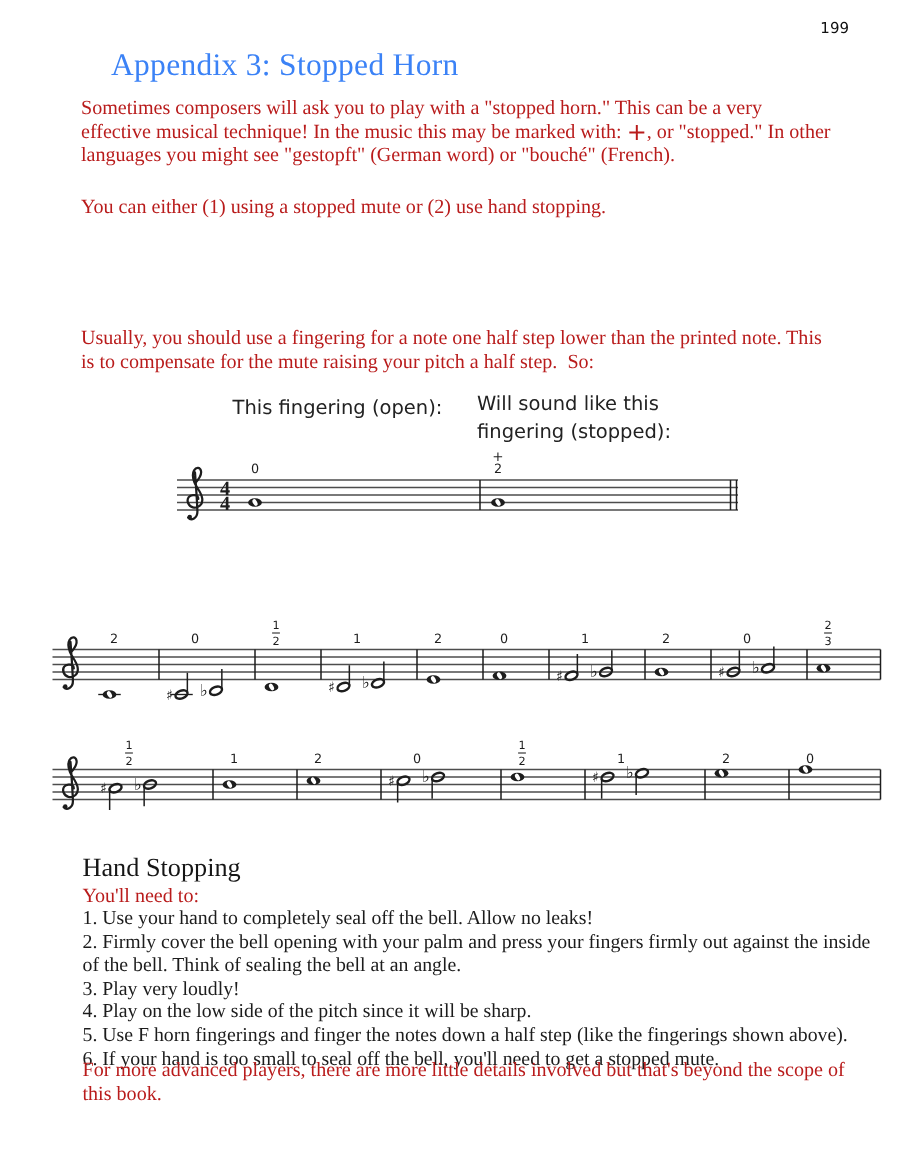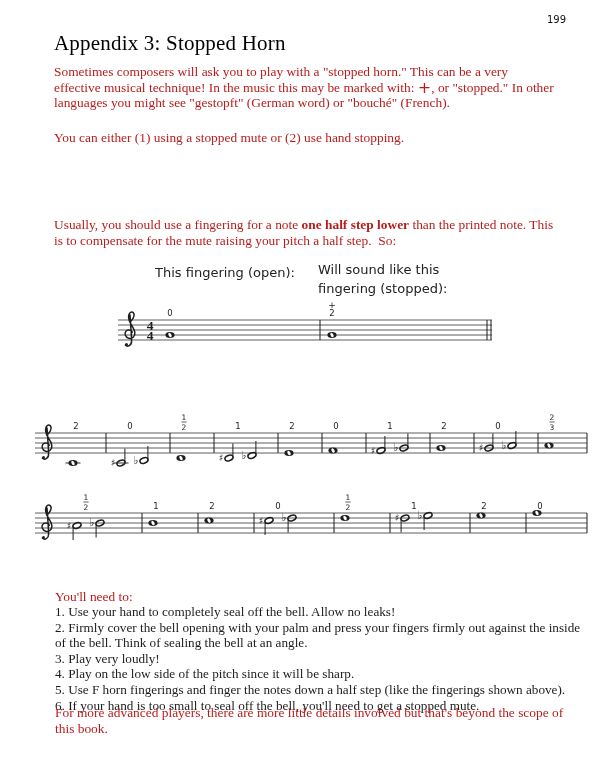--- a/index.html
+++ b/index.html
@@ -3,30 +3,30 @@
 <meta charset="utf-8">
 <style>
   html,body{margin:0;padding:0;background:#e8e8e8;}
   .page{
     position:relative;width:600px;height:776px;background:#ffffff;
     font-family:"Liberation Serif",serif;color:#1c1c1c;overflow:hidden;
     margin:0 auto;
   }
   .abs{position:absolute;}
   .pageno{font-family:"DejaVu Sans",sans-serif;font-size:10px;color:#111;}
-  .title{font-size:21px;letter-spacing:0.2px;color:#000000;}
+  .title{font-size:21px;letter-spacing:0.2px;color:#3b82f6;margin-left:20px;}
   .body-text{font-size:13.4px;line-height:15.6px;color:#b91c1c;}
   .plus-inline{font-family:"DejaVu Sans",sans-serif;font-size:16px;line-height:15.6px;vertical-align:-1px;}
   .demo-label{font-family:"DejaVu Sans",sans-serif;font-size:13px;line-height:18.5px;color:#222;}
   .demo-label span{display:block;}
   .caption{font-size:13.6px;color:#1c1c1c;}
   .section-heading{font-size:17.5px;color:#161616;}
   .steps .step{font-size:13.2px;line-height:15.6px;}
   svg{display:block;}
-  b{font-weight:bold;margin-top:22px;}
+  b{font-weight:normal;margin-top:22px;}
 </style>
 </head>
 <body>
 
 <div class="page">
 
   <div class="abs pageno" style="left:540px;top:14px;width:26px;text-align:right;">199</div>
 
   <div class="abs title" style="left:54px;top:31px;">Appendix 3: Stopped Horn</div>
 
@@ -272,20 +272,21 @@
       <text x="454" y="20.5" font-size="8.5" text-anchor="middle" font-family="&quot;DejaVu Sans&quot;, sans-serif" fill="#1d1d1d" font-weight="normal">2</text>
       <line x1="496" y1="25" x2="496" y2="45" stroke="#1d1d1d" stroke-width="1"></line>
       <g>
         <ellipse cx="507" cy="25" rx="4.6" ry="2.9" fill="#1d1d1d"></ellipse>
         <ellipse cx="507" cy="25" rx="2.4" ry="1.4" fill="#ffffff" transform="rotate(60 507 25)"></ellipse>
       </g>
       <text x="510" y="20.5" font-size="8.5" text-anchor="middle" font-family="&quot;DejaVu Sans&quot;, sans-serif" fill="#1d1d1d" font-weight="normal">0</text>
       <line x1="557" y1="25" x2="557" y2="45" stroke="#1d1d1d" stroke-width="1"></line>
     </svg>
 
+  <div class="abs section-heading" style="left:55px;top:568px;">Hand Stopping</div>
 
   <div class="abs body-text" style="left:55px;top:589px;">You'll need to:</div>
 
   <div class="abs steps" style="left:55px;top:604px;width:528px;">
     <div class="step">1. Use your hand to completely seal off the bell. Allow no leaks!</div>
     <div class="step">2. Firmly cover the bell opening with your palm and press your fingers firmly out against the inside of the bell. Think of sealing the bell at an angle.</div>
     <div class="step">3. Play very loudly!</div>
     <div class="step">4. Play on the low side of the pitch since it will be sharp.</div>
     <div class="step">5. Use F horn fingerings and finger the notes down a half step (like the fingerings shown above).</div>
     <div class="step">6. If your hand is too small to seal off the bell, you'll need to get a stopped mute.</div>

